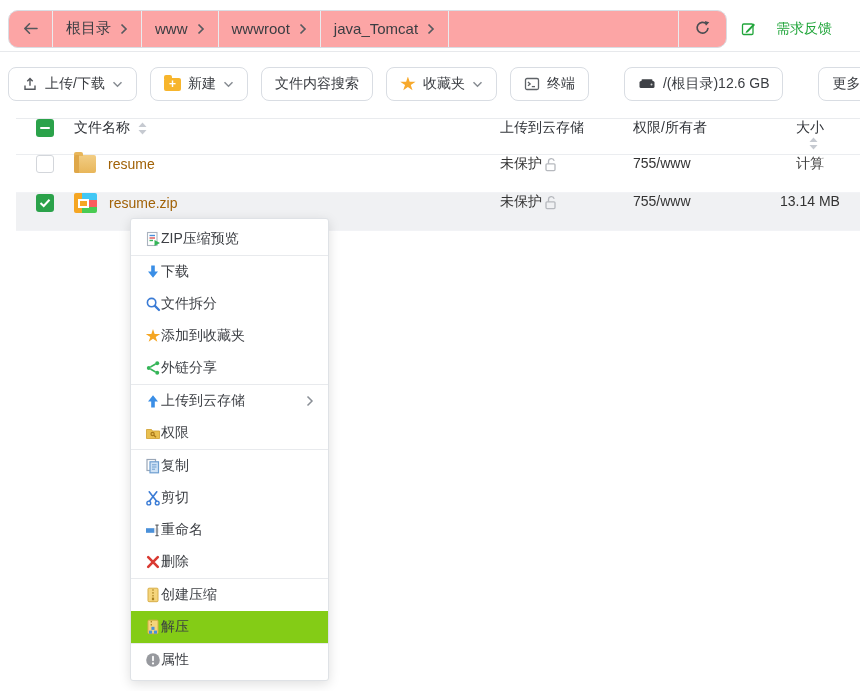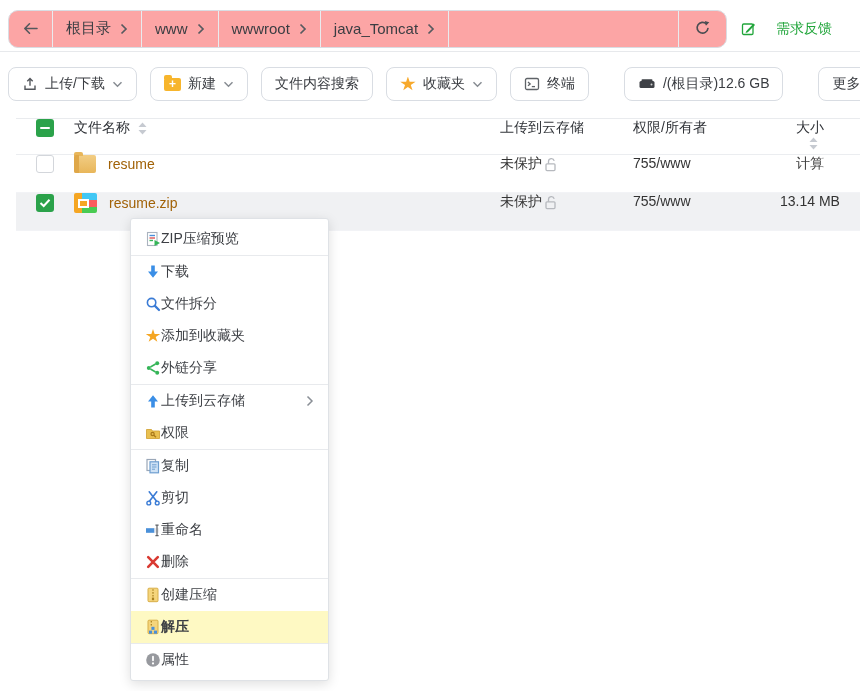--- a/index.html
+++ b/index.html
@@ -74,21 +74,21 @@
   .sort-ic { margin-left:8px; }
   .link-green { color:#404040; cursor:pointer; }
   .fname { color:#a16207; cursor:pointer; }
 
   
   .ctx-menu { position:absolute; left:130px; top:218px; width:199px; background:#fff;
     border:1px solid #dfe2e6; border-radius:3px; box-shadow:0 3px 12px rgba(0,0,0,.13);
     padding:4px 0; z-index:50; }
   .ctx-item { height:32px; display:flex; align-items:center; gap:0; padding:0 14px;
     font-size:14px; color:#3c3f44; cursor:pointer; }
-  .ctx-item.hl { background:#fef9c3;font-weight:bold; }
+  .ctx-item.hl { background:#84cc16; }
   .ctx-item .mi { width:16px; height:16px; flex:none; display:flex; align-items:center;
     justify-content:center; }
   .ctx-sep { border-top:1px solid #e8eaed; }
   .sub-arrow { margin-left:auto; color:#8a8f96; }
   .mini-star { width:15px; height:14px; background:#f5a623; clip-path:polygon(50% 0%,61% 35%,
     98% 35%,68% 57%,79% 91%,50% 70%,21% 91%,32% 57%,2% 35%,39% 35%); }
 </style>
 </head>
 <body>
 

